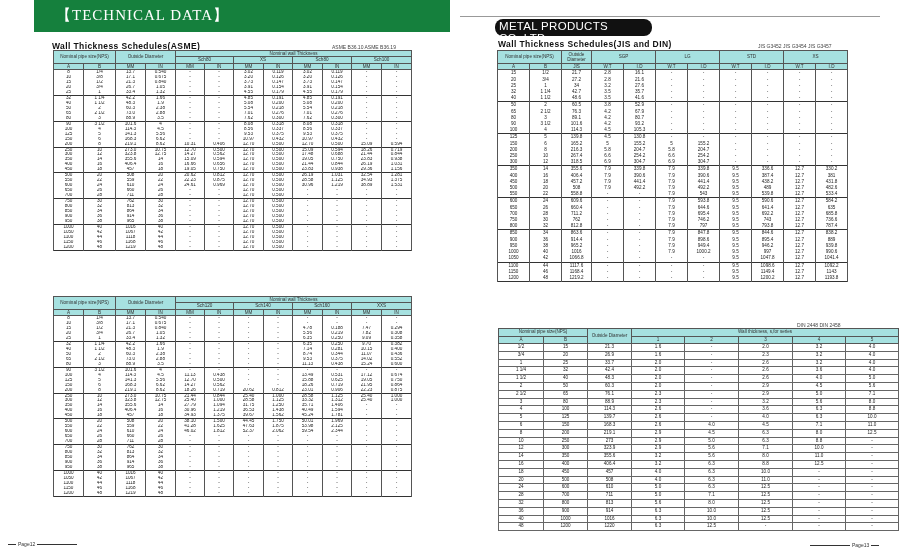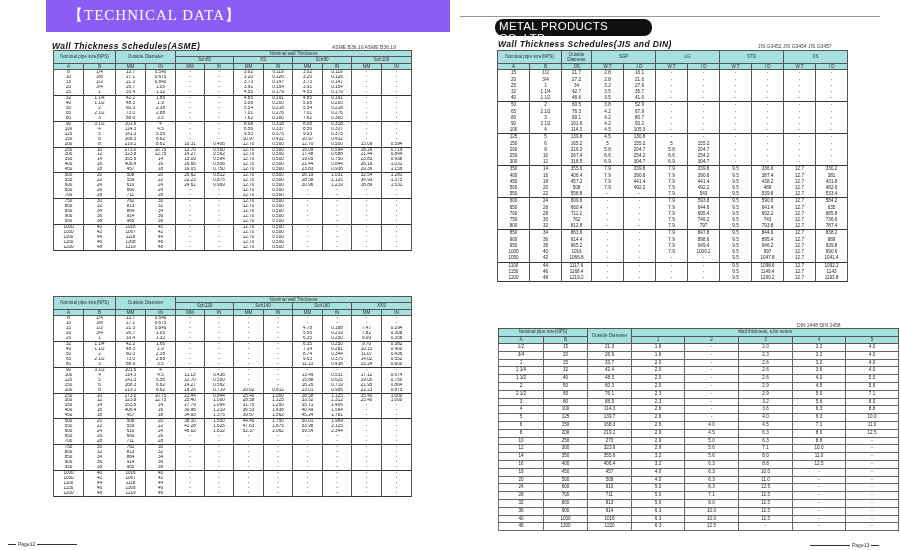--- a/index.html
+++ b/index.html
@@ -1,29 +1,29 @@
 <!DOCTYPE html>
 <html><head>
 <meta charset="utf-8">
 <style>
 *{box-sizing:border-box;margin:0;padding:0}
 html,body{width:900px;height:550px;overflow:hidden;background:#fff;font-family:"Liberation Sans",sans-serif;color:#222}
 .page{position:absolute;top:0;height:550px;background:#fff}
 #left{left:0;width:450px}
 #right{left:450px;width:450px}
-.banner{position:absolute;left:46px;top:0;width:464px;height:32px;background:#8b5cf6;border-bottom-right-radius:14px}
+.banner{position:absolute;left:34px;top:0;width:464px;height:32px;background:#15803d;border-bottom-right-radius:14px}
 .banner span{position:absolute;left:22px;top:6px;font-family:"Liberation Serif",serif;font-size:15px;color:#fff;letter-spacing:1px}
 .divider{position:absolute;left:455px;top:0;width:1px;height:550px;background:#bbb}
 .brand1{position:absolute;left:45px;top:0;width:157px;height:15px;background:#d8d8d8}
 .brand1 span{position:absolute;left:3px;top:-2px;font-size:14px;font-weight:bold;font-style:italic;color:#222;letter-spacing:0.5px}
 .brand1 em{color:#a6e1e0;font-style:italic}
 .hr-top{position:absolute;left:10px;top:16px;width:420px;height:1px;background:#999}
 .brand2{position:absolute;left:45px;top:19px;width:157px;height:17px;background:#111;border-radius:8px}
 .brand2 span{position:absolute;left:4px;top:1px;font-size:11.5px;color:#fff;letter-spacing:0.3px}
-.title{position:absolute;font-size:8.5px;font-weight:bold;font-style:italic;color:#111;letter-spacing:0.4px}
+.title{position:absolute;font-size:8.5px;font-weight:bold;color:#111;letter-spacing:0.4px}
 .std{position:absolute;font-size:5px;color:#444}
 table{position:absolute;border-collapse:collapse;table-layout:fixed;font-size:4.6px;line-height:4.95px}
 td,th{border-left:0.6px solid #555;border-right:0.6px solid #555;text-align:center;font-weight:normal;overflow:hidden;white-space:nowrap;padding:0}
 th{background:#a6e1e0;border:0.6px solid #555;color:#333;line-height:5.4px}
 tr.gs td{border-top:0.8px solid #333}
 table.outer{border:0.8px solid #333}
 .jis td{line-height:6.2px}
 .din td{border:0.6px solid #666;line-height:6.8px;font-size:4.6px}
 .din th{line-height:6.5px}
 .footer{position:absolute;font-size:5px;color:#333}

